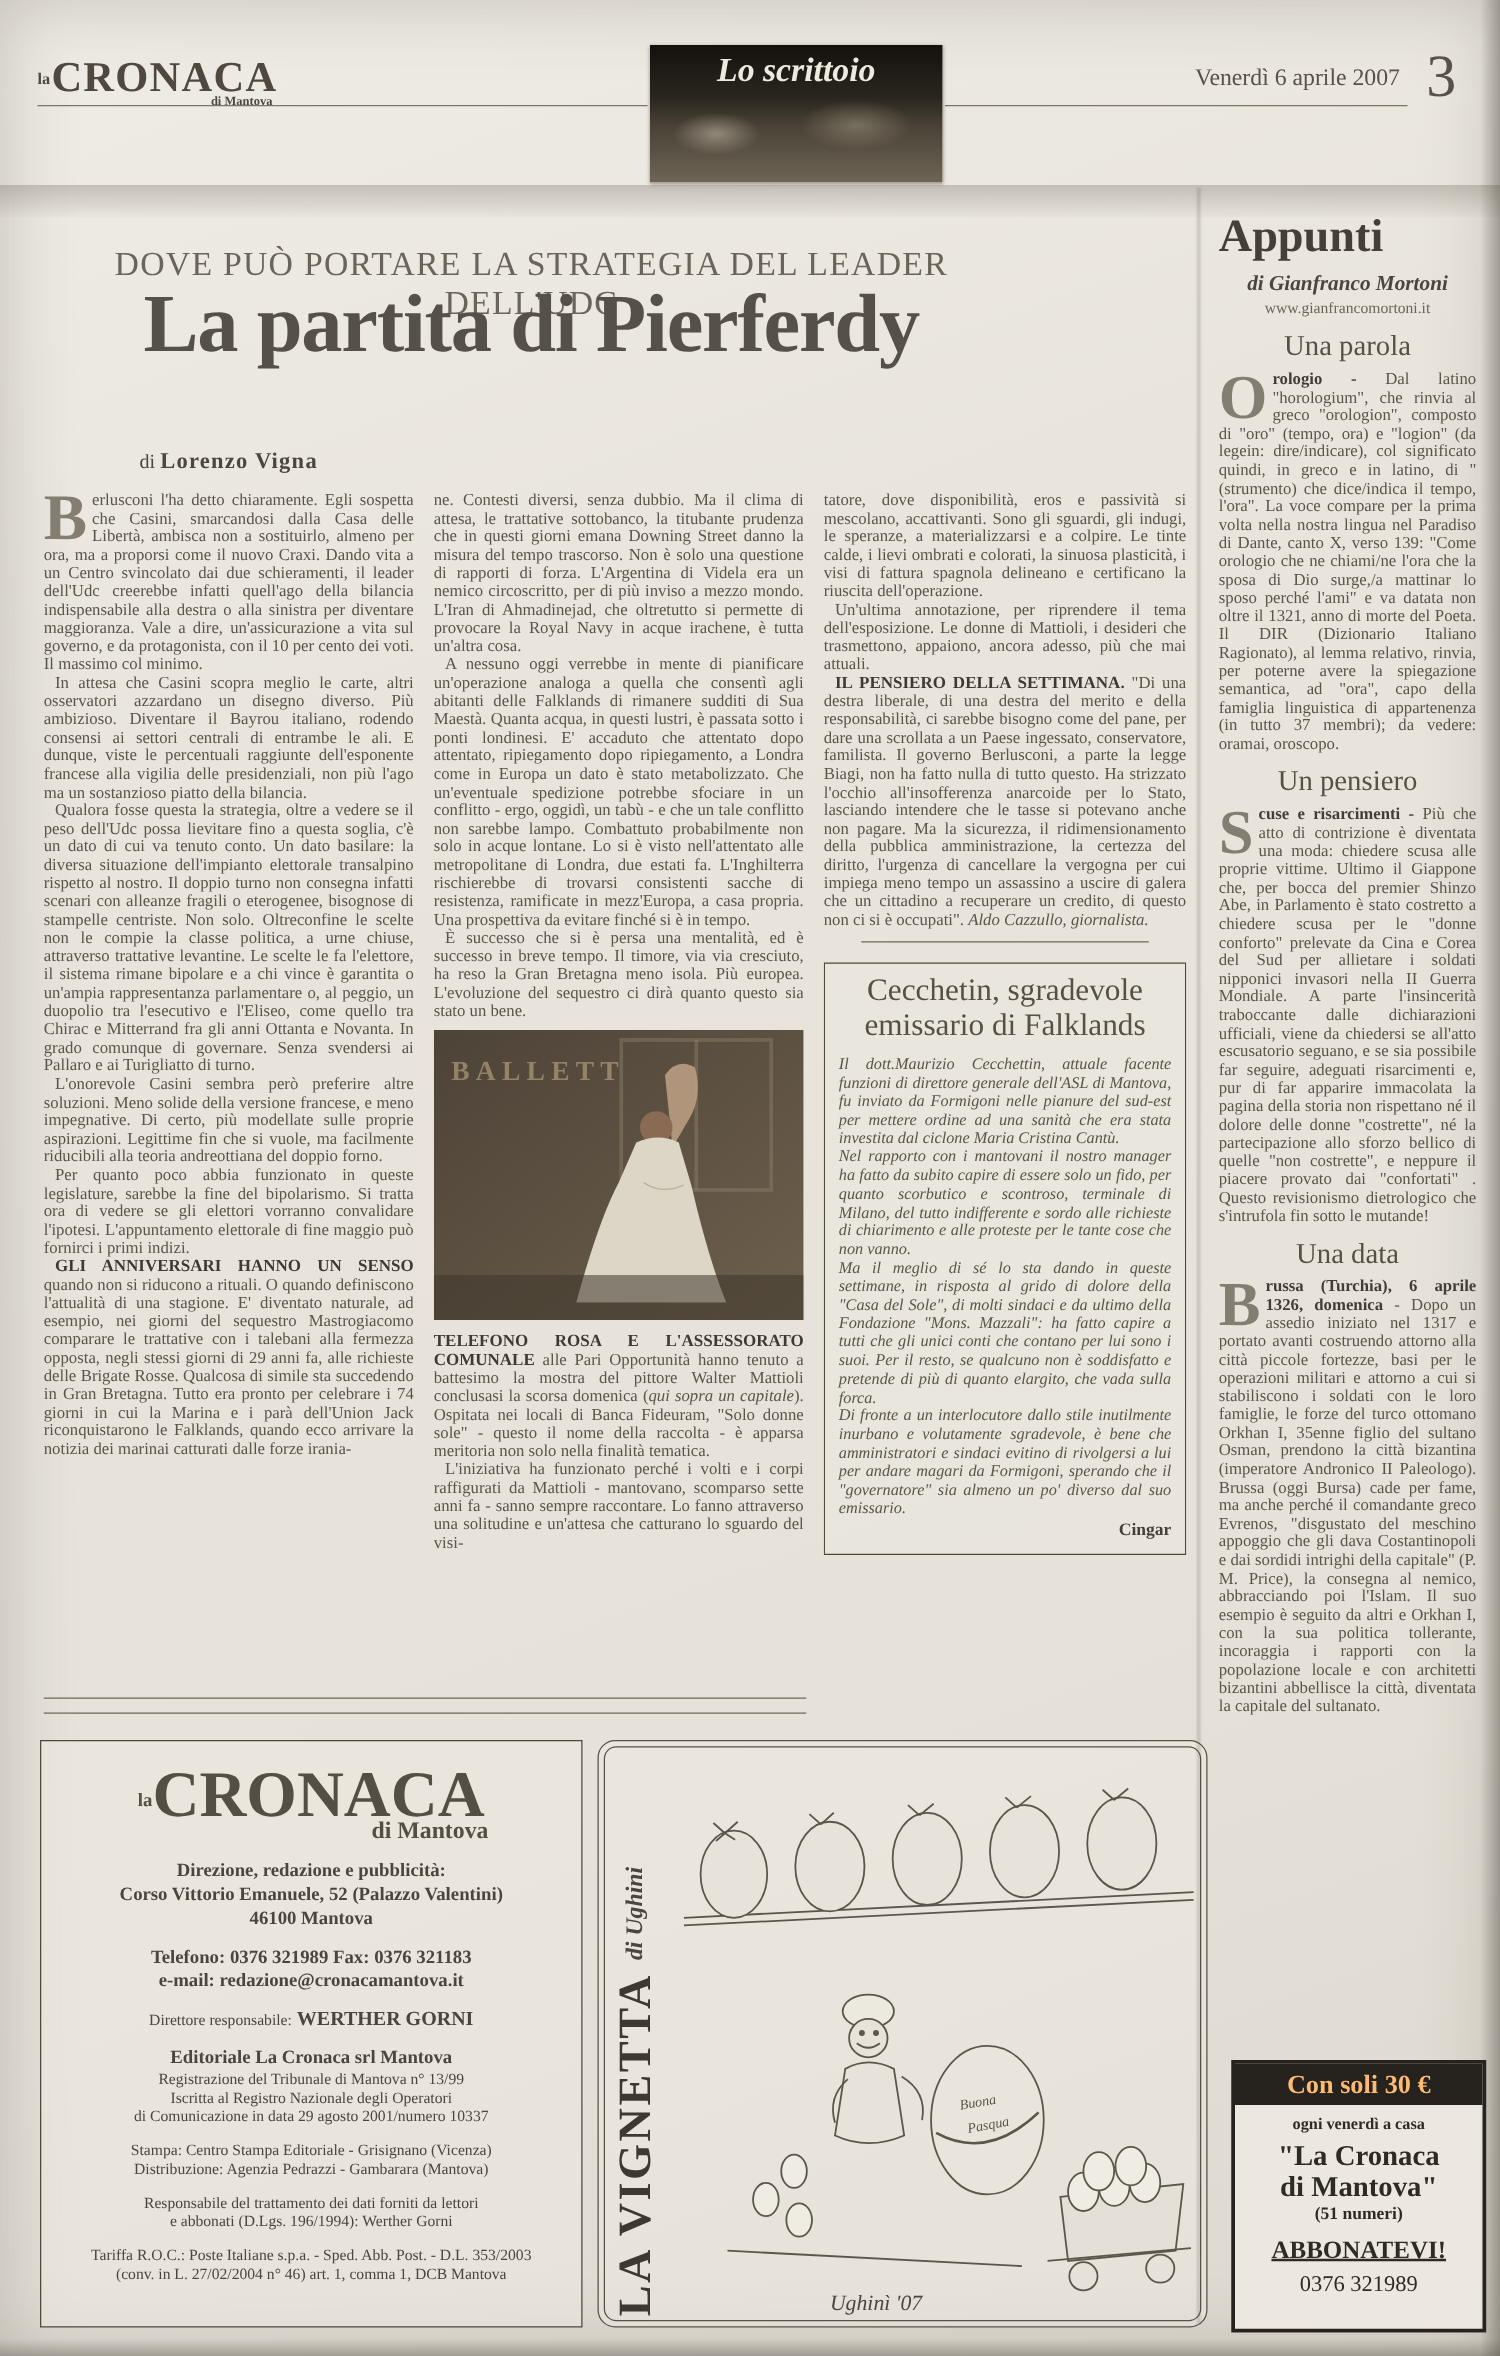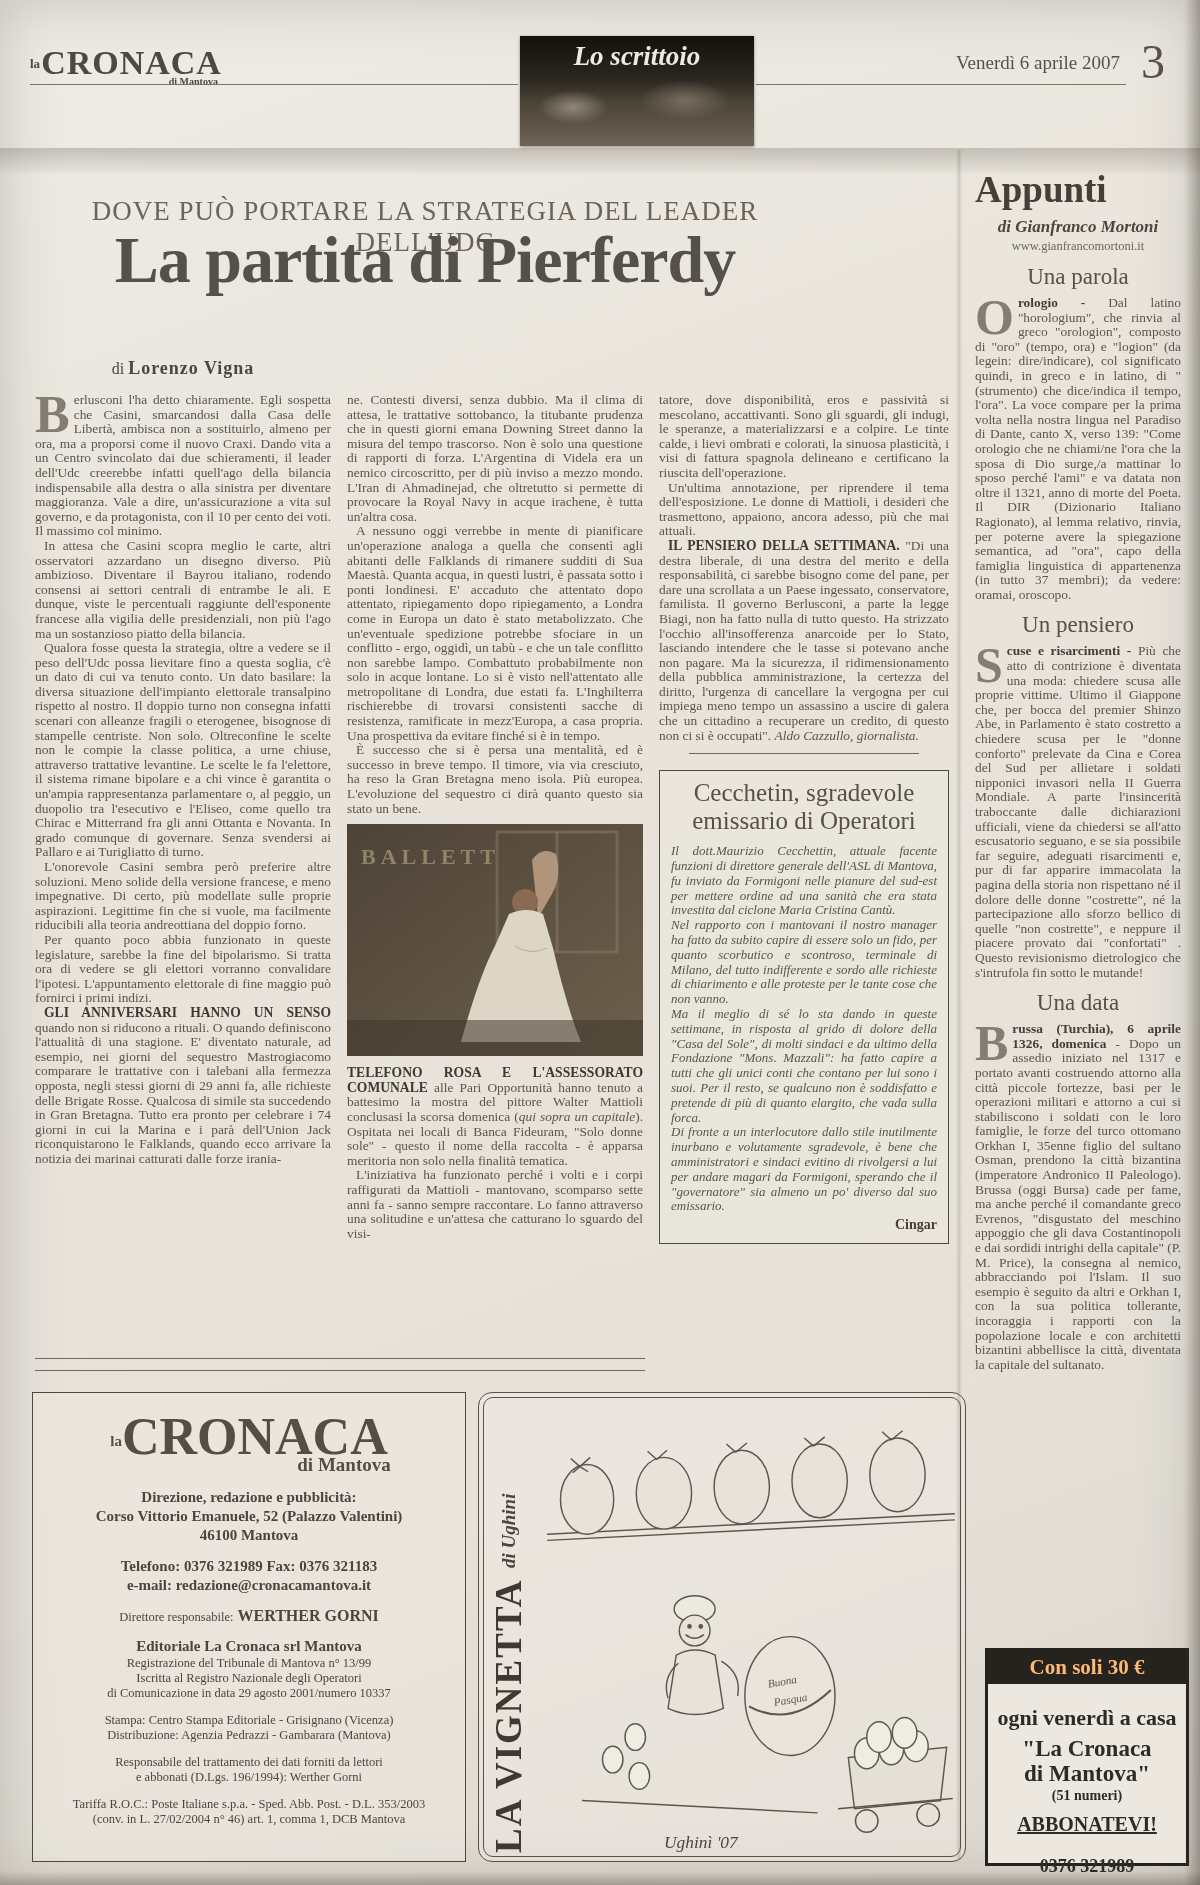--- a/index.html
+++ b/index.html
@@ -87,25 +87,25 @@
   .vign .inner{position:absolute;left:4px;top:4px;right:4px;bottom:4px;border:1px solid #575148;border-radius:10px;}
   .vlabel{position:absolute;left:8px;top:10px;bottom:8px;writing-mode:vertical-rl;transform:rotate(180deg);
     display:flex;align-items:center;gap:10px;}
   .vlabel .big{font-size:37px;font-weight:bold;color:#3e3831;letter-spacing:2px;}
   .vlabel .small{font-size:19px;font-style:italic;font-weight:bold;color:#4b453d;}
   .cartoon{position:absolute;left:62px;top:6px;right:4px;bottom:4px;}
 
   .subbox{position:absolute;left:985px;top:1648px;width:198px;height:212px;border:3px solid #26231e;
     background:#ece8e0;text-align:center;color:#2e2a24;z-index:10;}
   .subbox .bar{background:#26231e;color:#fdba74;font-weight:bold;font-size:21px;padding:4px 0;}
-  .subbox .l2{font-size:22px;font-weight:bold;margin-top:21px;}
+  .subbox .l2{font-size:13px;font-weight:bold;margin-top:7px;}
   .subbox .l3{font-size:23px;font-weight:bold;line-height:25px;margin-top:5px;}
   .subbox .l5{font-size:14px;font-weight:bold;margin-top:2px;}
   .subbox .l6{font-size:20px;font-weight:bold;text-decoration:underline;margin-top:9px;}
-  .subbox .l7{font-size:18px;font-weight:bold;margin-top:20px;}
+  .subbox .l7{font-size:18px;font-weight:normal;margin-top:5px;}
 </style>
 </head>
 <body>
 
 <div class="page">
 
   <div class="logo">
     <span class="la">la</span><span class="nm">CRONACA</span>
     <div class="sub">di Mantova</div>
   </div>
@@ -170,21 +170,21 @@
   <div class="col c3">
     <p class="noind">tatore, dove disponibilità, eros e passività si mescolano, accattivanti. Sono gli sguardi, gli indugi, le speranze, a materializzarsi e a colpire. Le tinte calde, i lievi ombrati e colorati, la sinuosa plasticità, i visi di fattura spagnola delineano e certificano la riuscita dell'operazione.</p>
     <p>Un'ultima annotazione, per riprendere il tema dell'esposizione. Le donne di Mattioli, i desideri che trasmettono, appaiono, ancora adesso, più che mai attuali.</p>
     <p><b class="lead">IL PENSIERO DELLA SETTIMANA.</b><span> "Di una destra liberale, di una destra del merito e della responsabilità, ci sarebbe bisogno come del pane, per dare una scrollata a un Paese ingessato, conservatore, familista. Il governo Berlusconi, a parte la legge Biagi, non ha fatto nulla di tutto questo. Ha strizzato l'occhio all'insofferenza anarcoide per lo Stato, lasciando intendere che le tasse si potevano anche non pagare. Ma la sicurezza, il ridimensionamento della pubblica amministrazione, la certezza del diritto, l'urgenza di cancellare la vergogna per cui impiega meno tempo un assassino a uscire di galera che un cittadino a recuperare un credito, di questo non ci si è occupati". </span><i>Aldo Cazzullo, giornalista.</i></p>
 
     <div class="rule-c3"></div>
 
     <div class="cbox">
       <div class="t">
         <div>Cecchetin, sgradevole</div>
-        <div>emissario di Operatori</div>
+        <div>emissario di Falklands</div>
       </div>
       <div class="body">
         <p>Il dott.Maurizio Cecchettin, attuale facente funzioni di direttore generale dell'ASL di Mantova, fu inviato da Formigoni nelle pianure del sud-est per mettere ordine ad una sanità che era stata investita dal ciclone Maria Cristina Cantù.</p>
         <p>Nel rapporto con i mantovani il nostro manager ha fatto da subito capire di essere solo un fido, per quanto scorbutico e scontroso, terminale di Milano, del tutto indifferente e sordo alle richieste di chiarimento e alle proteste per le tante cose che non vanno.</p>
         <p>Ma il meglio di sé lo sta dando in queste settimane, in risposta al grido di dolore della "Casa del Sole", di molti sindaci e da ultimo della Fondazione "Mons. Mazzali": ha fatto capire a tutti che gli unici conti che contano per lui sono i suoi. Per il resto, se qualcuno non è soddisfatto e pretende di più di quanto elargito, che vada sulla forca.</p>
         <p>Di fronte a un interlocutore dallo stile inutilmente inurbano e volutamente sgradevole, è bene che amministratori e sindaci evitino di rivolgersi a lui per andare magari da Formigoni, sperando che il "governatore" sia almeno un po' diverso dal suo emissario.</p>
       </div>
       <div class="sig">Cingar</div>
     </div>
   </div>

